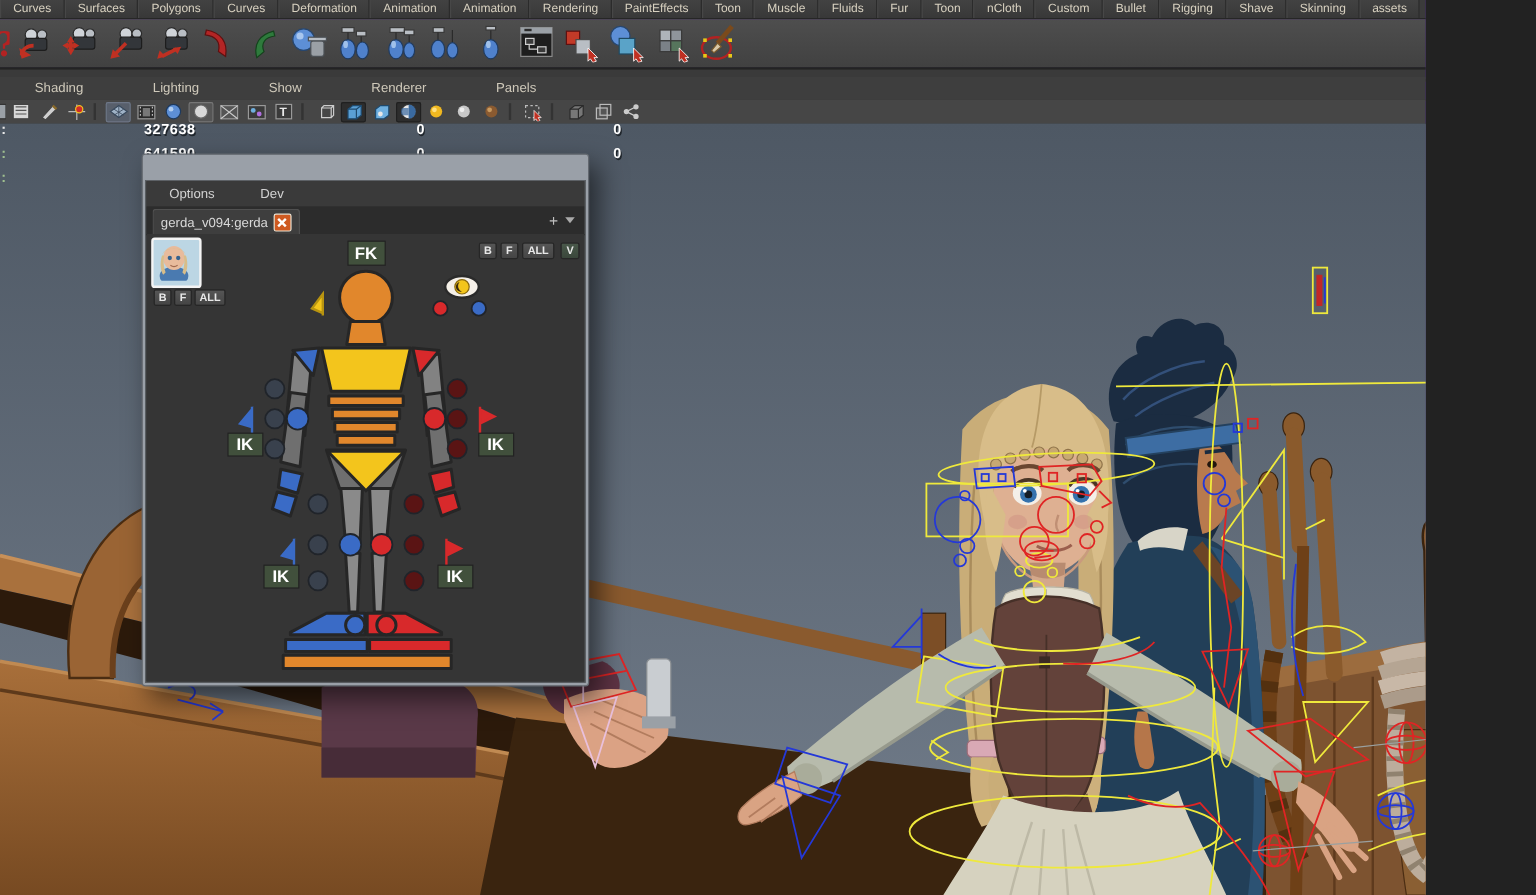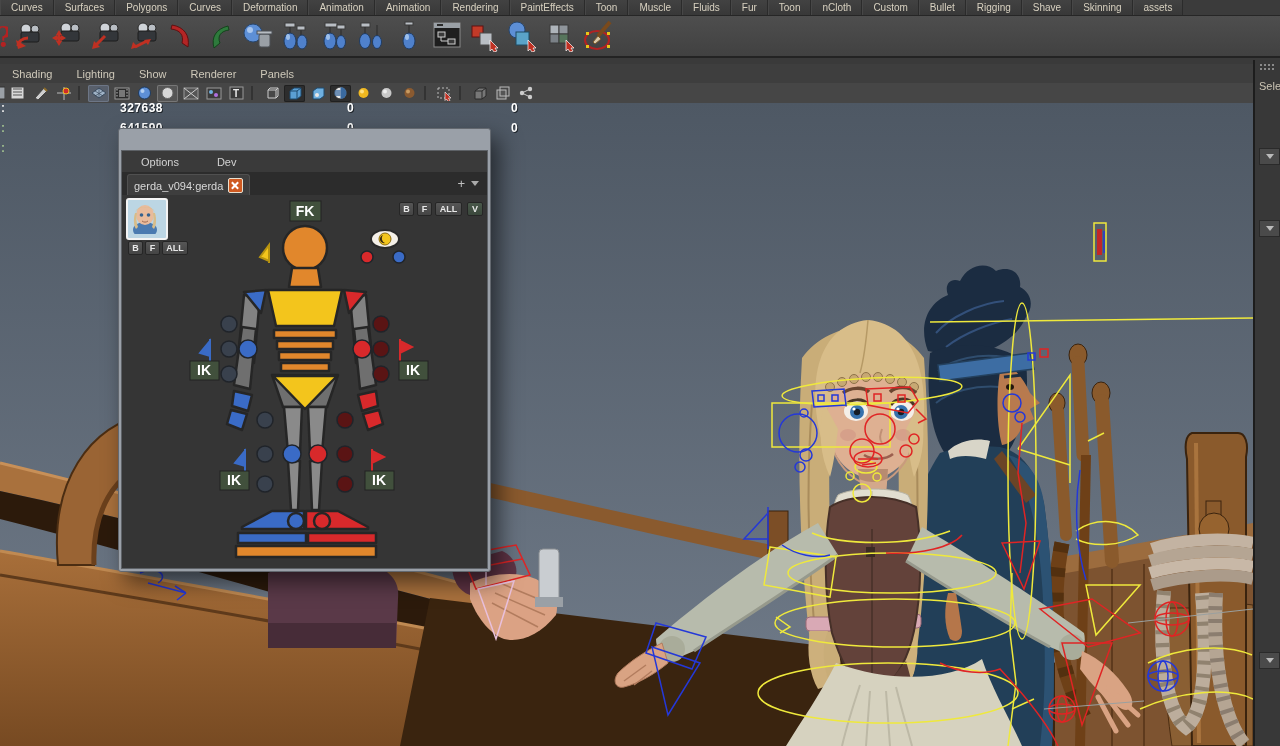--- a/index.html
+++ b/index.html
@@ -1,35 +1,35 @@
 <!DOCTYPE html>
 <html><head>
 <meta charset="utf-8">
 <style>
   html,body{margin:0;padding:0;background:#222;}
-  #root{position:relative;width:1280px;height:746px;overflow:hidden;background:#4c1d95;
+  #root{position:relative;width:1188px;height:746px;overflow:hidden;background:#4c1d95;
         font-family:"Liberation Sans","DejaVu Sans",sans-serif;-webkit-font-smoothing:antialiased;}
   .abs{position:absolute;}
   
   #menutabs{left:0;top:0;width:1280px;height:15px;background:#3b3b3b;border-bottom:1px solid #262626;
             display:flex;align-items:stretch;}
   .mtab{display:flex;align-items:center;padding:0 10px;font-size:10px;color:#d8d1c0;
         border-right:1px solid #2b2b2b;border-left:1px solid #474747;background:linear-gradient(#424242,#383838);
         white-space:nowrap;cursor:default;}
   
   #shelf{left:0;top:16px;width:1280px;height:40px;background:linear-gradient(#4e4e4e,#414141);
          display:flex;align-items:center;gap:4px;}
   .shicon{width:34px;height:34px;flex:0 0 auto;display:flex;align-items:center;justify-content:center;}
   .shicon svg{display:block;}
   #ridge{left:0;top:56px;width:1280px;height:8px;background:#3a3a3a;
          border-top:2px solid #232323;border-bottom:2px solid #2a2a2a;}
   
   #panelmenu{left:0;top:64px;width:1253px;height:19px;background:#3e3e3e;display:flex;align-items:center;
              border-bottom:1px solid #303030;}
-  .pmitem{padding:0 12px;font-size:11px;color:#cfc9ba;cursor:default;}
+  .pmitem{padding:0 29px;font-size:11px;color:#cfc9ba;cursor:default;}
   #paneltools{left:0;top:83px;width:1253px;height:20px;background:#464646;display:flex;align-items:center;gap:2px;
               border-bottom:1px solid #1f1f1f;}
   .pi{width:21px;height:17px;display:flex;align-items:center;justify-content:center;border-radius:2px;}
   .pi.raised{background:#585f6b;box-shadow:inset 0 0 0 1px #6d7686;}
   .pi.lite{background:#555;box-shadow:inset 0 0 0 1px #777;}
   .pi.pressed{background:#2d2d2d;box-shadow:inset 0 0 0 1px #202020;}
   .pisep{width:4px;height:14px;border-left:2px solid #333;margin:0 2px;}
   
   #viewport{left:0;top:103px;width:1253px;height:643px;overflow:hidden;background:#5a6470;}
   #viewport svg{display:block;}

